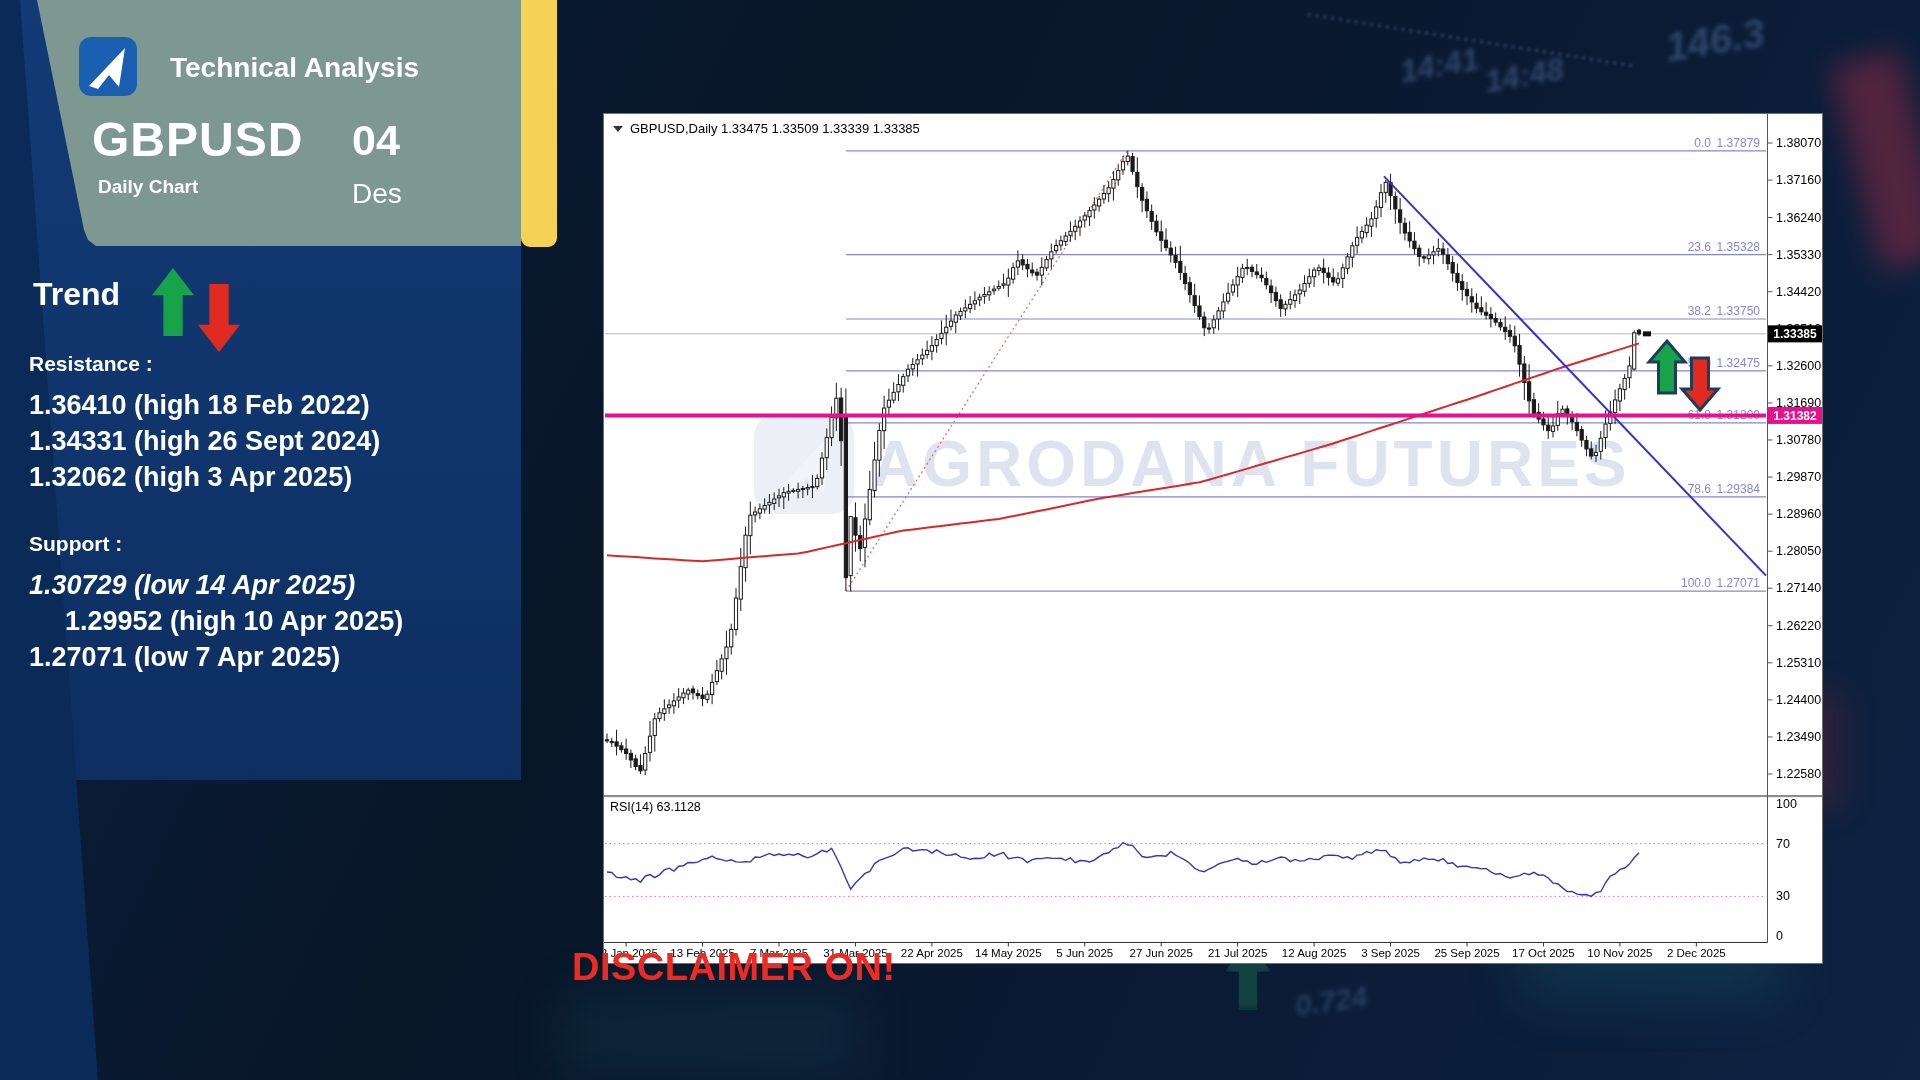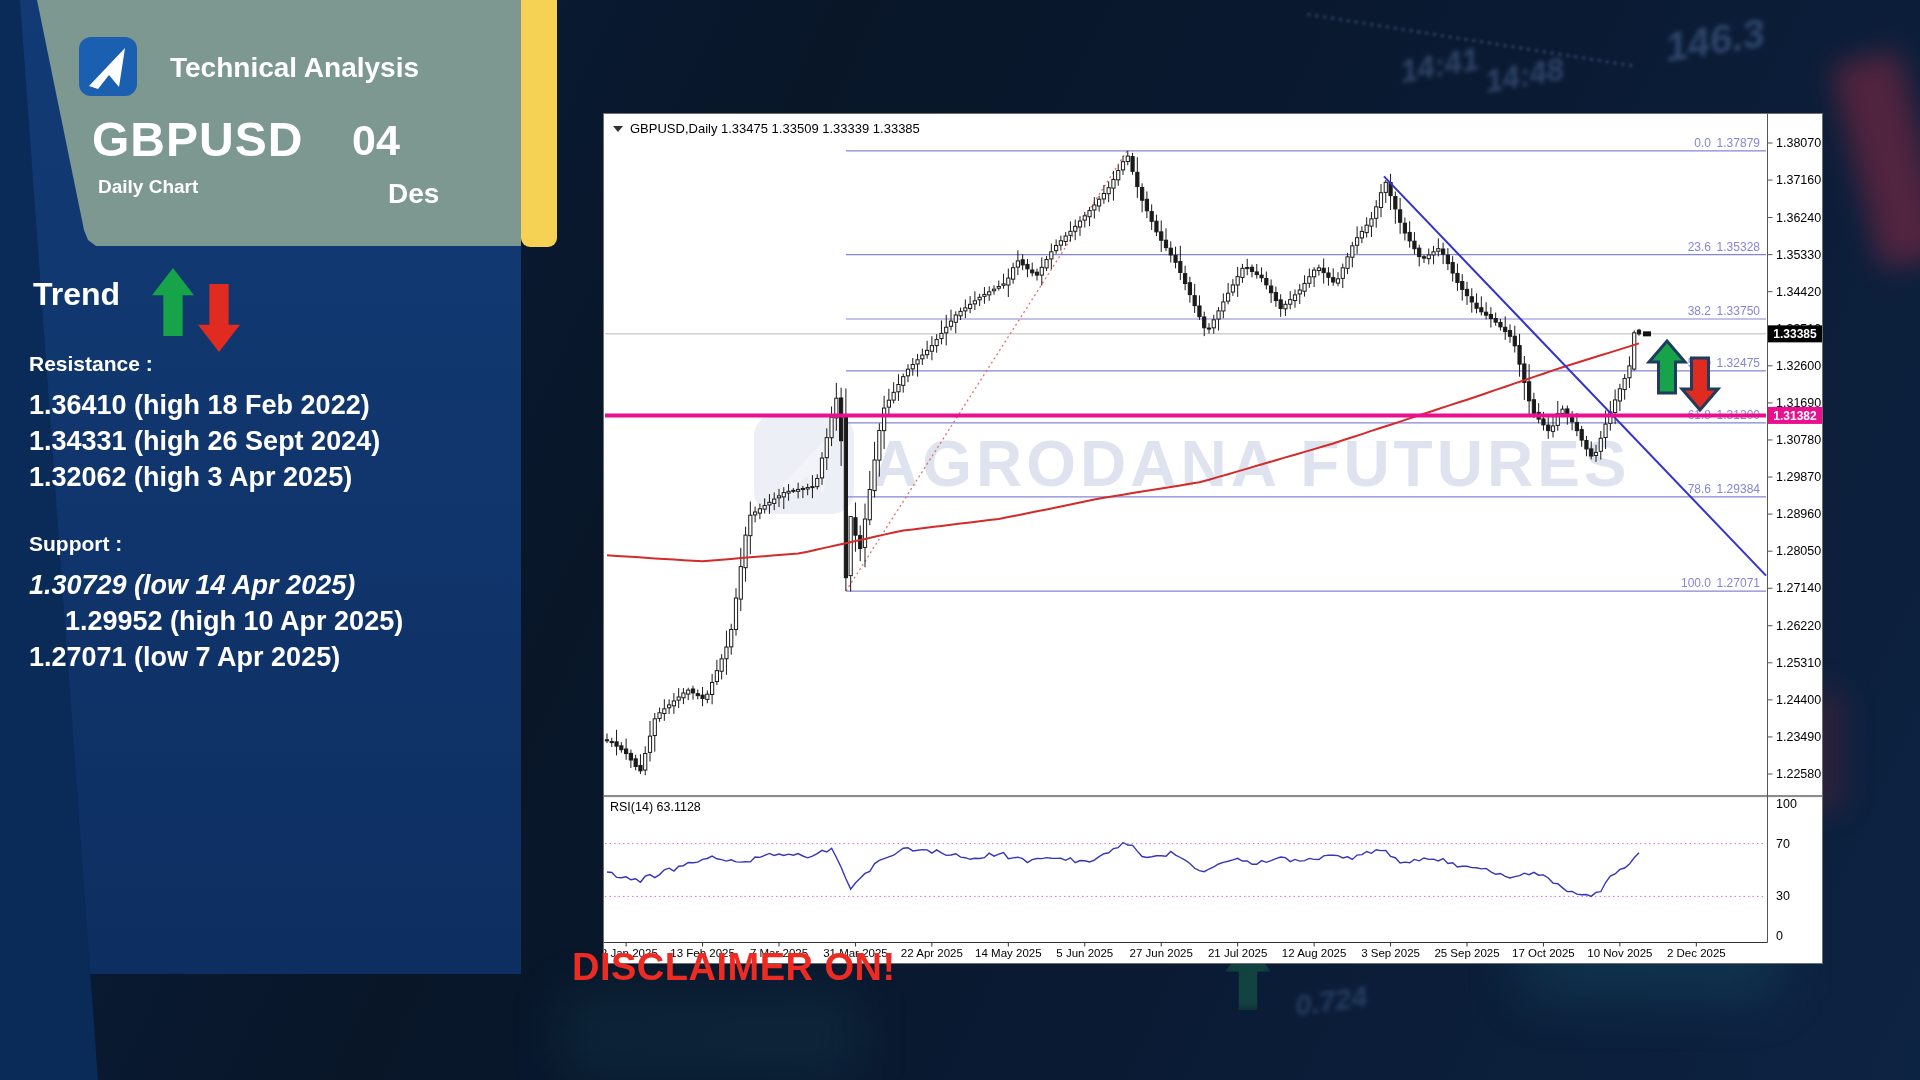--- a/index.html
+++ b/index.html
@@ -7,33 +7,33 @@
     position:relative;width:1920px;height:1080px;overflow:hidden;
     background:linear-gradient(115deg,#0c2042 0%,#081628 35%,#0a1a33 65%,#0d2342 100%);
     font-family:"Liberation Sans","DejaVu Sans",sans-serif;
   }
   .abs{position:absolute;}
   
   .ghost{color:rgba(120,155,210,.32);font-weight:bold;font-style:italic;filter:blur(2px);}
   .blob{filter:blur(14px);border-radius:8px;}
   .dotrow{width:330px;border-top:4px dotted rgba(130,165,215,.22);transform:rotate(9deg);filter:blur(1px);}
   
-  .left-panel{left:0;top:0;width:521px;height:974px;
+  .left-panel{left:0;top:0;width:521px;height:780px;
     background:linear-gradient(180deg,#123a74 0%,#10356c 55%,#0d2e60 100%);}
   .left-stripe{left:0;top:0;width:120px;height:1080px;
     background:#0a2a57;clip-path:polygon(0 0,20px 0,98px 100%,0 100%);}
   .header-box{left:0;top:0;width:521px;height:246px;background:#7c9891;
     clip-path:polygon(37px 0,521px 0,521px 246px,96px 246px,88px 240px,84px 230px);}
   .yellow-bar{left:521px;top:0;width:36px;height:247px;background:#f6d254;border-radius:0 0 9px 9px;}
   .logo{left:79px;top:37px;width:58px;height:59px;background:#1b60b0;border-radius:12px;}
   .brand-title{left:170px;top:52px;color:#fff;font-size:28px;font-weight:bold;}
   .symbol-title{left:92px;top:112px;color:#fff;font-size:48px;font-weight:800;letter-spacing:1px;}
   .tf-label{left:98px;top:176px;color:#fff;font-size:19px;font-weight:bold;}
   .date-day{left:352px;top:116px;color:#fff;font-size:43px;font-weight:800;}
-  .date-month{left:352px;top:178px;color:#fff;font-size:28px;font-weight:bold;margin-left:36px;}
+  .date-month{left:352px;top:178px;color:#fff;font-size:28px;font-weight:normal;}
   .trend-label{left:33px;top:276px;color:#fff;font-size:32px;font-weight:bold;text-align:center;}
   .arrow-up,.arrow-down{width:42px;height:68px;
     clip-path:polygon(50% 0,100% 40%,73% 40%,73% 100%,27% 100%,27% 40%,0 40%);}
   .arrow-up{background:#16a34a;}
   .arrow-down{background:#e02b20;transform:rotate(180deg);}
   .list-title{color:#fff;font-size:21px;font-weight:bold;left:29px;}
   .list-item{color:#fff;font-size:27px;font-weight:bold;left:29px;white-space:nowrap;}
   
   .chart-panel{left:603px;top:113px;width:1218px;height:849px;background:#ffffff;
     border:1px solid #6f6f6f;box-sizing:content-box;z-index:2;}

